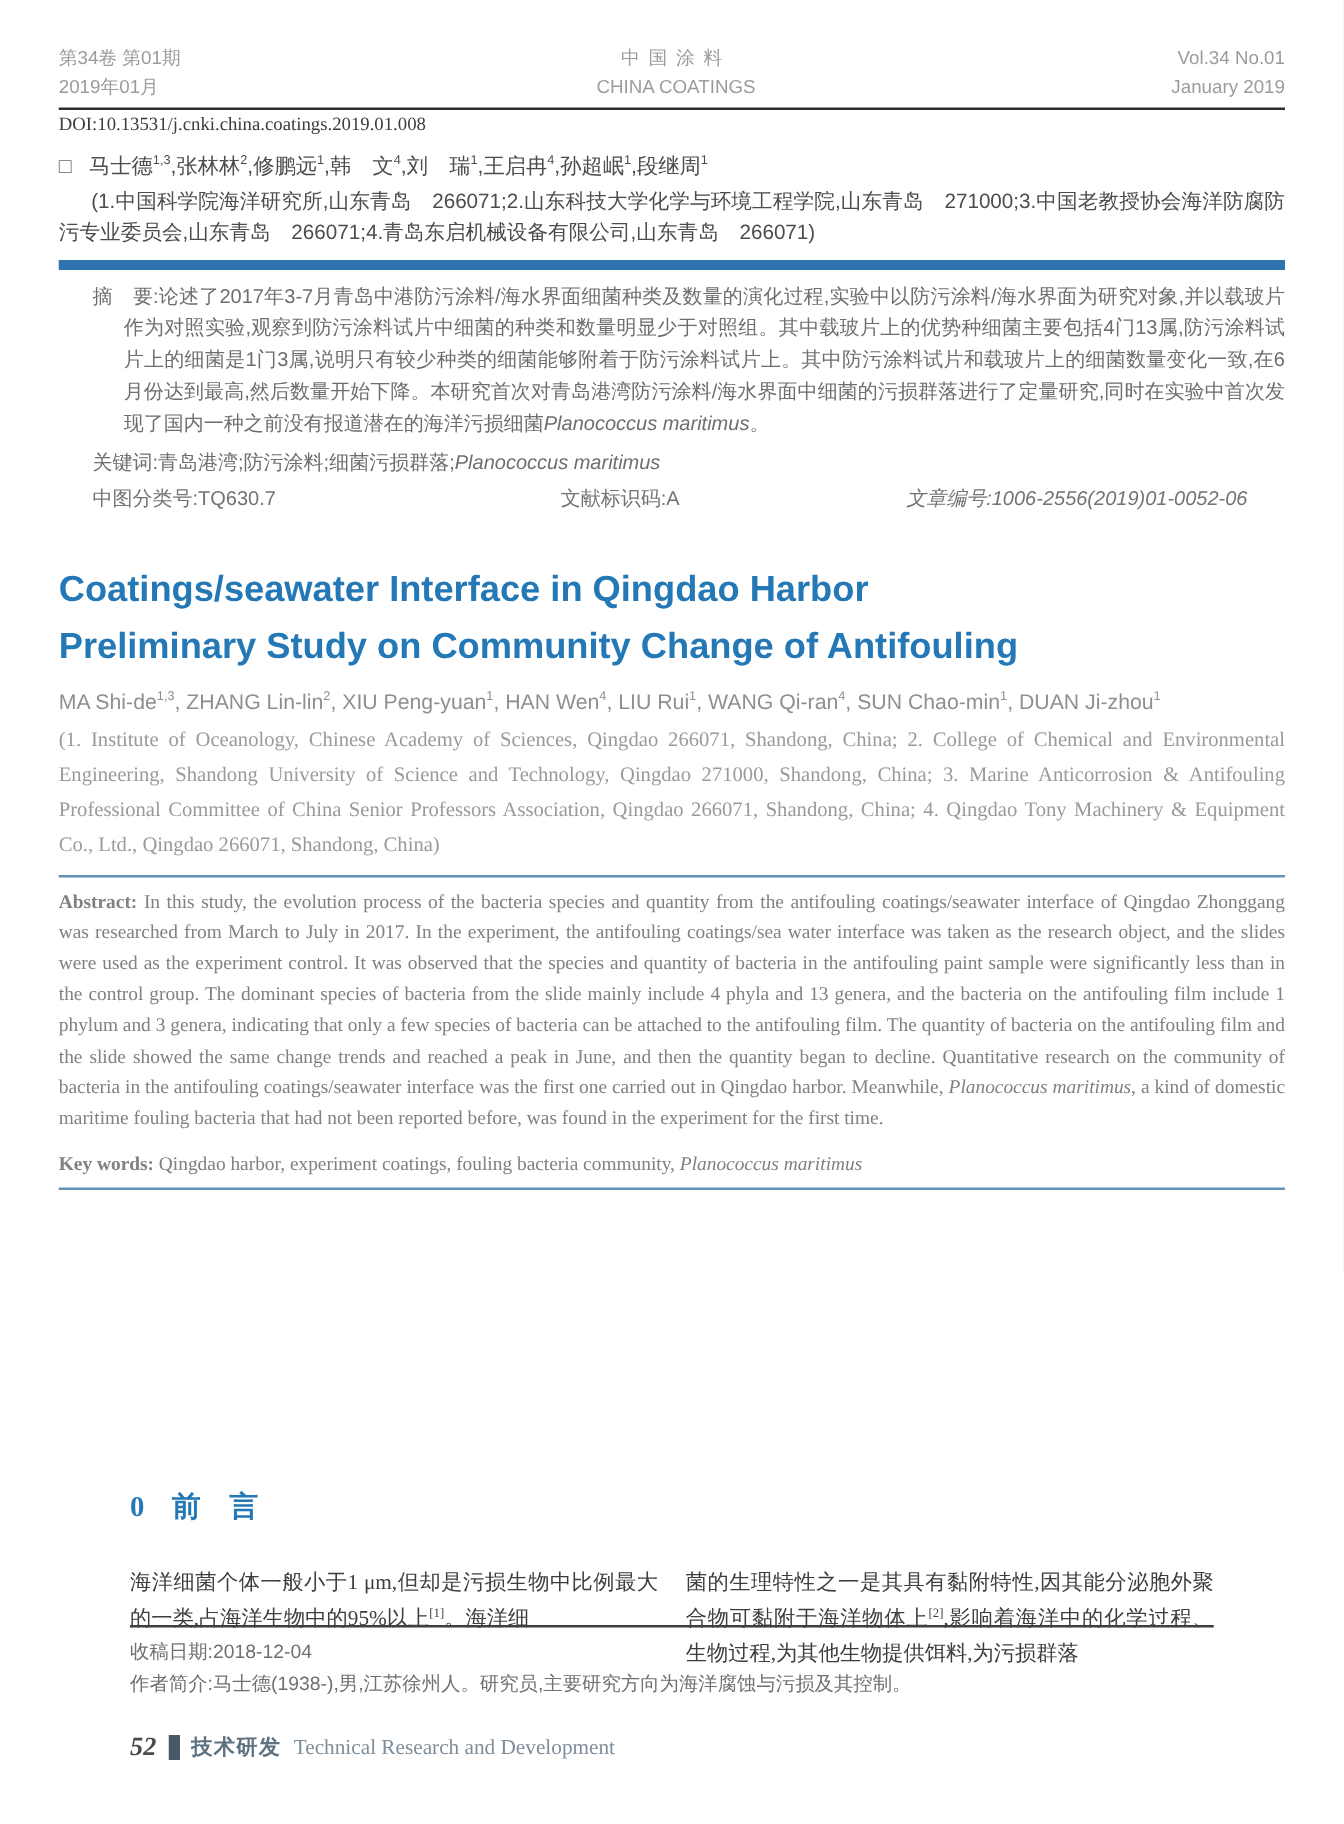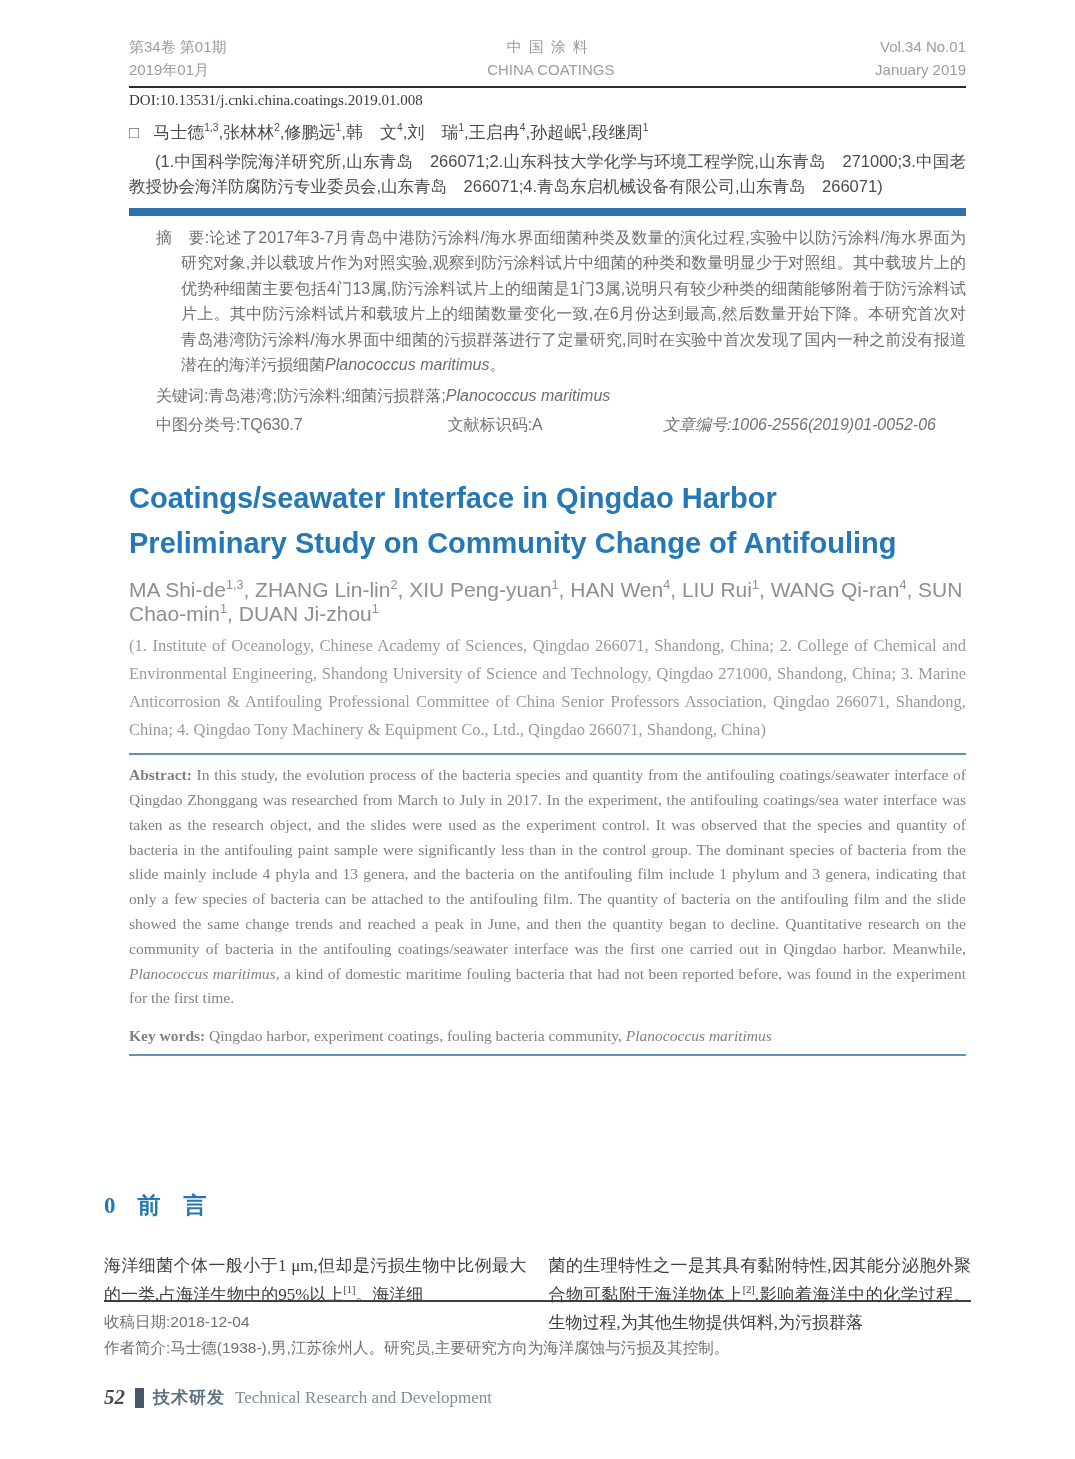--- a/index.html
+++ b/index.html
@@ -3,21 +3,21 @@
 <meta charset="utf-8">
 <style>
   html,body { margin:0; padding:0; background:#e8e8e8; }
   .page {
     position:relative; width:1075px; height:1459px; margin:0 auto;
     background:#ffffff; overflow:hidden;
     font-family:"Liberation Sans", sans-serif; color:#4d4d4d;
   }
   .upper {
     position:absolute; top:0; left:0; right:0; height:1185px;
-    padding:0 109px; box-sizing:border-box; overflow:hidden;margin-left:20px;
+    padding:0 47px; box-sizing:border-box; overflow:hidden;
   }
   sup { font-size:0.6em; line-height:0; }
 
   
   .journal-header { display:flex; justify-content:space-between; padding-top:36px;
     color:#9c9c9c; font-size:15px; line-height:1.5; }
   .jh-col { white-space:nowrap; }
   .jh-center { text-align:center; }
   .jh-right { text-align:right; }
   .jh-cn-name { letter-spacing:7px; }
@@ -36,21 +36,21 @@
   .abstract-cn { margin:9px 0 0 27px; padding-left:25px; text-indent:-25px;
     font-size:16px; color:#6e6e6e; line-height:1.6; text-align:justify; }
   .keywords-cn { margin:8px 0 0 27px; font-size:16px; color:#6e6e6e; }
   .class-row { display:flex; margin:8px 30px 0 27px; font-size:16px; color:#737373; }
   .class-row .c1 { width:42%; }
   .class-row .c2 { width:31%; }
   .class-row .c3 { flex:1; white-space:nowrap;font-style:italic; }
 
   
   .title-en { margin-top:40px; color:#2478b5; font-size:29px; font-weight:bold; line-height:1.55; }
-  .authors-en { margin-top:12px; font-size:21px; color:#8f8f8f; }
+  .authors-en { margin-top:12px; font-size:17px; color:#8f8f8f; }
   .affiliation-en { margin-top:6px; font-family:"Liberation Serif", serif; 
     font-size:16.5px; color:#9a9a9a; line-height:1.7; text-align:justify; }
   .thin-rule { border-top:2px solid #5f93b8; margin-top:9px; }
   .abstract-en { margin-top:8px; font-family:"Liberation Serif", serif;
     font-size:15.5px; color:#818181; line-height:1.6; text-align:justify; }
   .keywords-en { margin-top:2px; font-family:"Liberation Serif", serif;
     font-size:15.5px; color:#818181; }
 
   
   .intro-section { position:absolute; top:1190px; left:104px; right:104px;font-family:Liberation Serif, serif; }

